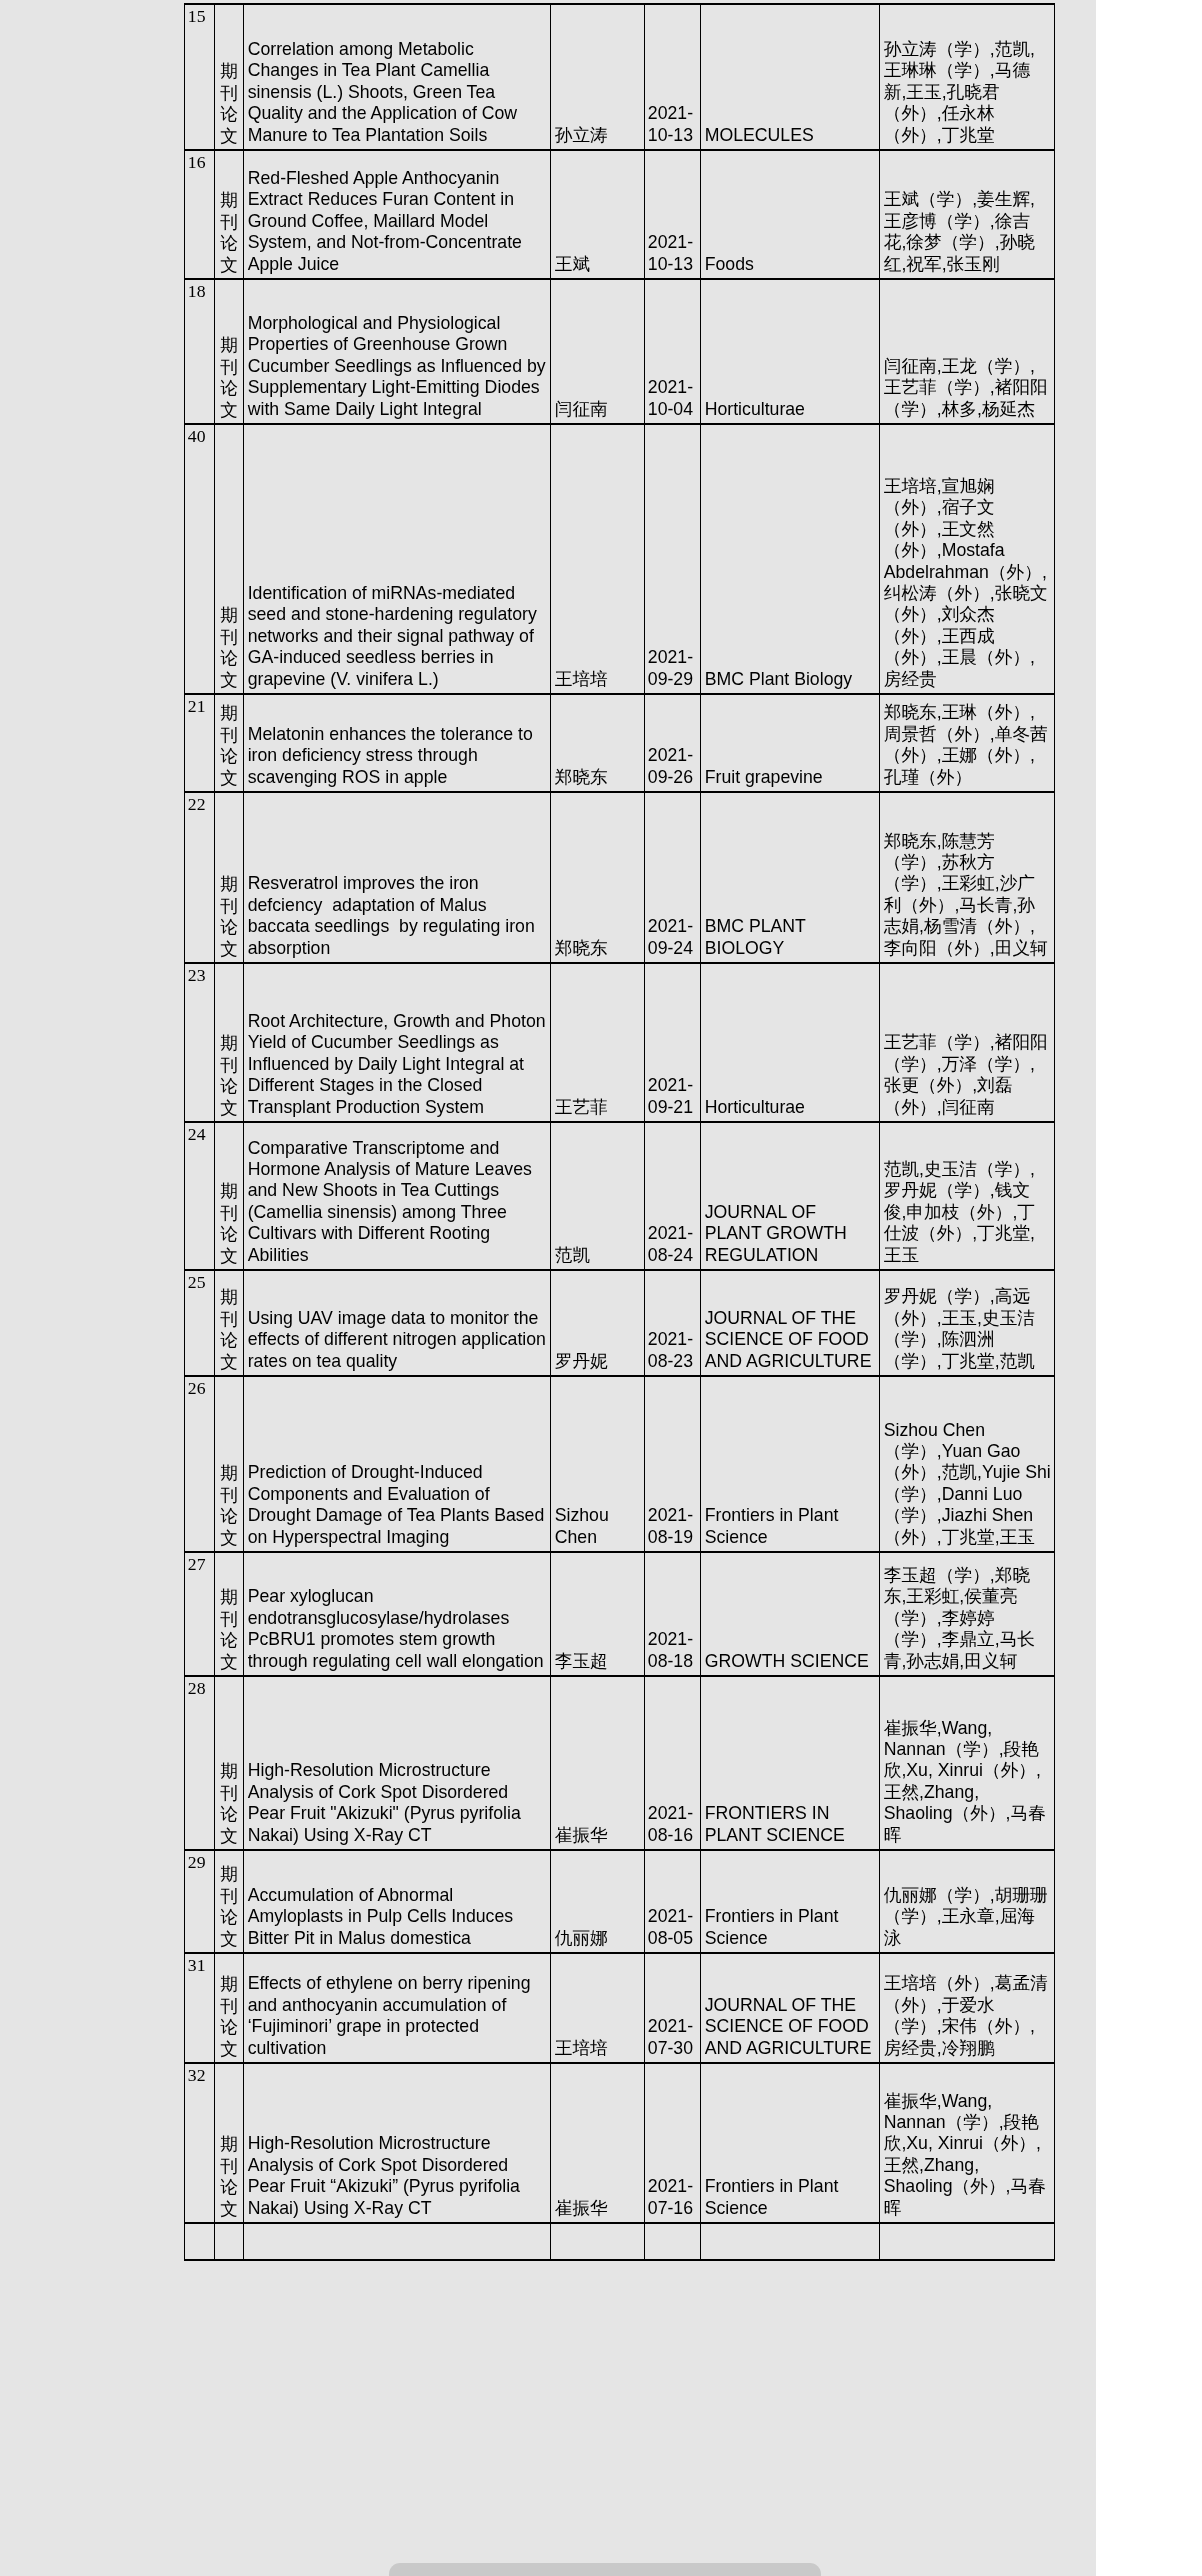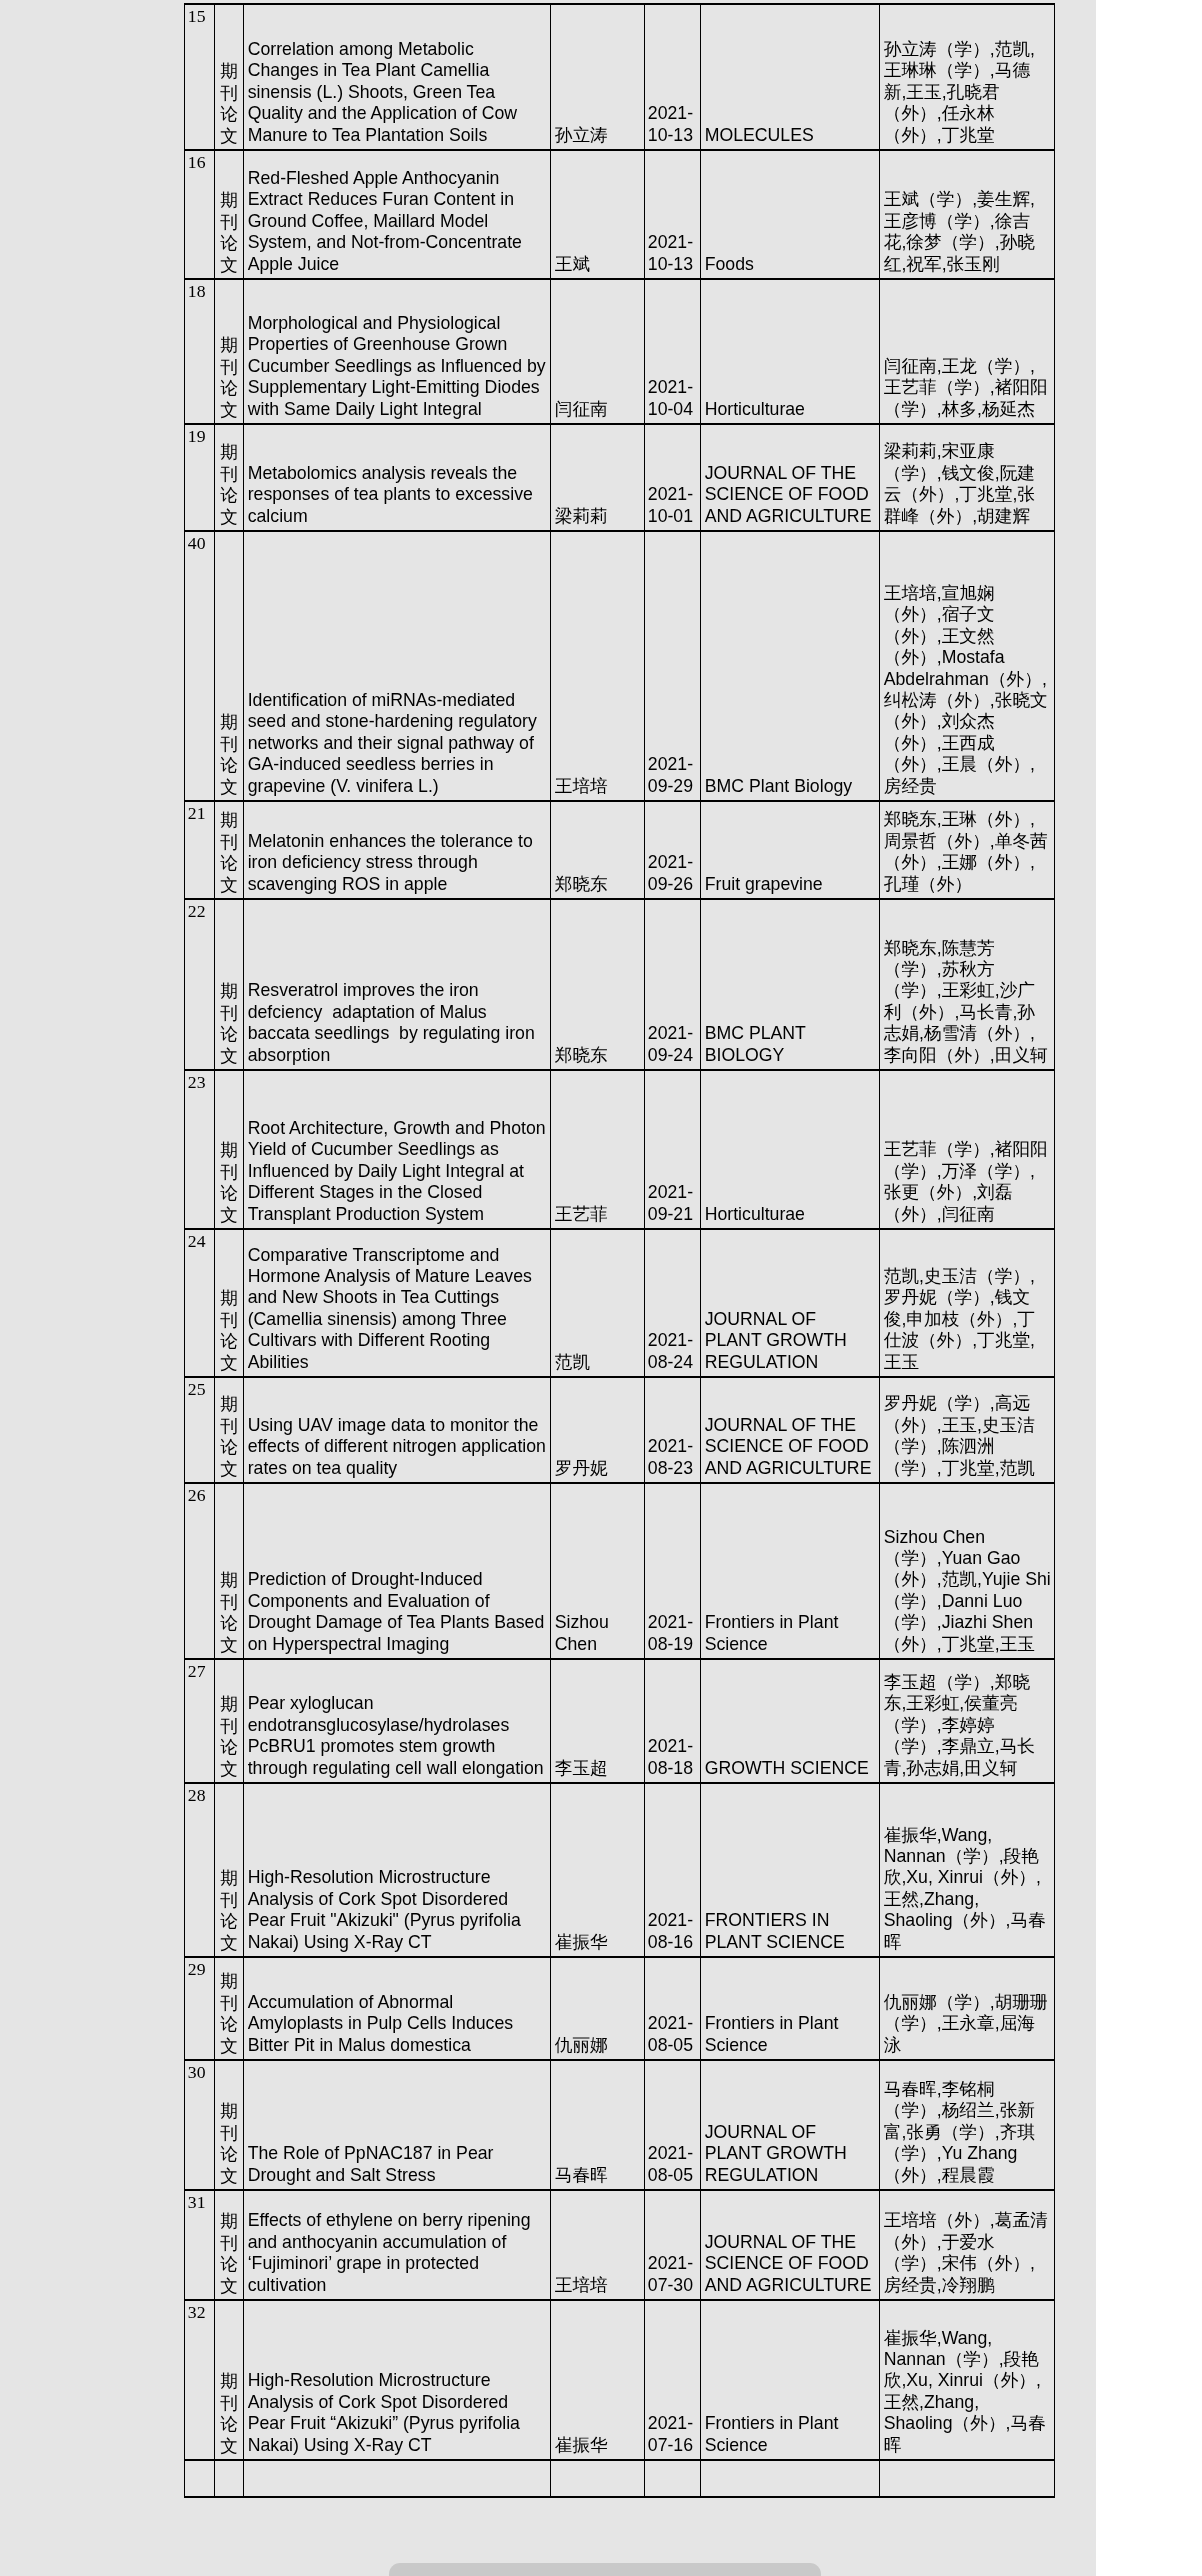--- a/index.html
+++ b/index.html
@@ -118,29 +118,20 @@
       </tr>
       <tr style="height:145px">
         <td class="c-no">18</td>
         <td class="c-type">期刊论文</td>
         <td class="c-title">Morphological and Physiological Properties of Greenhouse Grown Cucumber Seedlings as Influenced by Supplementary Light-Emitting Diodes with Same Daily Light Integral</td>
         <td class="c-author">闫征南</td>
         <td class="c-date">2021-10-04</td>
         <td class="c-journal">Horticulturae</td>
         <td class="c-coauthors">闫征南,王龙（学）,王艺菲（学）,褚阳阳（学）,林多,杨延杰</td>
       </tr>
-      <tr style="height:107px">
-        <td class="c-no">19</td>
-        <td class="c-type">期刊论文</td>
-        <td class="c-title">Metabolomics analysis reveals the responses of tea plants to excessive calcium</td>
-        <td class="c-author">梁莉莉</td>
-        <td class="c-date">2021-10-01</td>
-        <td class="c-journal">JOURNAL OF THE SCIENCE OF FOOD AND AGRICULTURE</td>
-        <td class="c-coauthors">梁莉莉,宋亚康（学）,钱文俊,阮建云（外）,丁兆堂,张群峰（外）,胡建辉</td>
-      </tr>
       <tr style="height:270px">
         <td class="c-no">40</td>
         <td class="c-type">期刊论文</td>
         <td class="c-title">Identification of miRNAs-mediated seed and stone-hardening regulatory networks and their signal pathway of GA-induced seedless berries in grapevine (V. vinifera L.)</td>
         <td class="c-author">王培培</td>
         <td class="c-date">2021-09-29</td>
         <td class="c-journal">BMC Plant Biology</td>
         <td class="c-coauthors">王培培,宣旭娴（外）,宿子文（外）,王文然（外）,Mostafa Abdelrahman（外）,纠松涛（外）,张晓文（外）,刘众杰（外）,王西成（外）,王晨（外）,房经贵</td>
       </tr>
       <tr style="height:98px">
@@ -216,29 +207,20 @@
         <td class="c-coauthors">崔振华,Wang, Nannan（学）,段艳欣,Xu, Xinrui（外）,王然,Zhang, Shaoling（外）,马春晖</td>
       </tr>
       <tr style="height:103px">
         <td class="c-no">29</td>
         <td class="c-type">期刊论文</td>
         <td class="c-title">Accumulation of Abnormal Amyloplasts in Pulp Cells Induces Bitter Pit in Malus domestica</td>
         <td class="c-author">仇丽娜</td>
         <td class="c-date">2021-08-05</td>
         <td class="c-journal">Frontiers in Plant Science</td>
         <td class="c-coauthors">仇丽娜（学）,胡珊珊（学）,王永章,屈海泳</td>
-      </tr>
-      <tr style="height:130px">
-        <td class="c-no">30</td>
-        <td class="c-type">期刊论文</td>
-        <td class="c-title">The Role of PpNAC187 in Pear Drought and Salt Stress</td>
-        <td class="c-author">马春晖</td>
-        <td class="c-date">2021-08-05</td>
-        <td class="c-journal">JOURNAL OF PLANT GROWTH REGULATION</td>
-        <td class="c-coauthors">马春晖,李铭桐（学）,杨绍兰,张新富,张勇（学）,齐琪（学）,Yu Zhang（外）,程晨霞</td>
       </tr>
       <tr style="height:110px">
         <td class="c-no">31</td>
         <td class="c-type">期刊论文</td>
         <td class="c-title">Effects of ethylene on berry ripening and anthocyanin accumulation of ‘Fujiminori’ grape in protected cultivation</td>
         <td class="c-author">王培培</td>
         <td class="c-date">2021-07-30</td>
         <td class="c-journal">JOURNAL OF THE SCIENCE OF FOOD AND AGRICULTURE</td>
         <td class="c-coauthors">王培培（外）,葛孟清（外）,于爱水（学）,宋伟（外）,房经贵,冷翔鹏</td>
       </tr>

